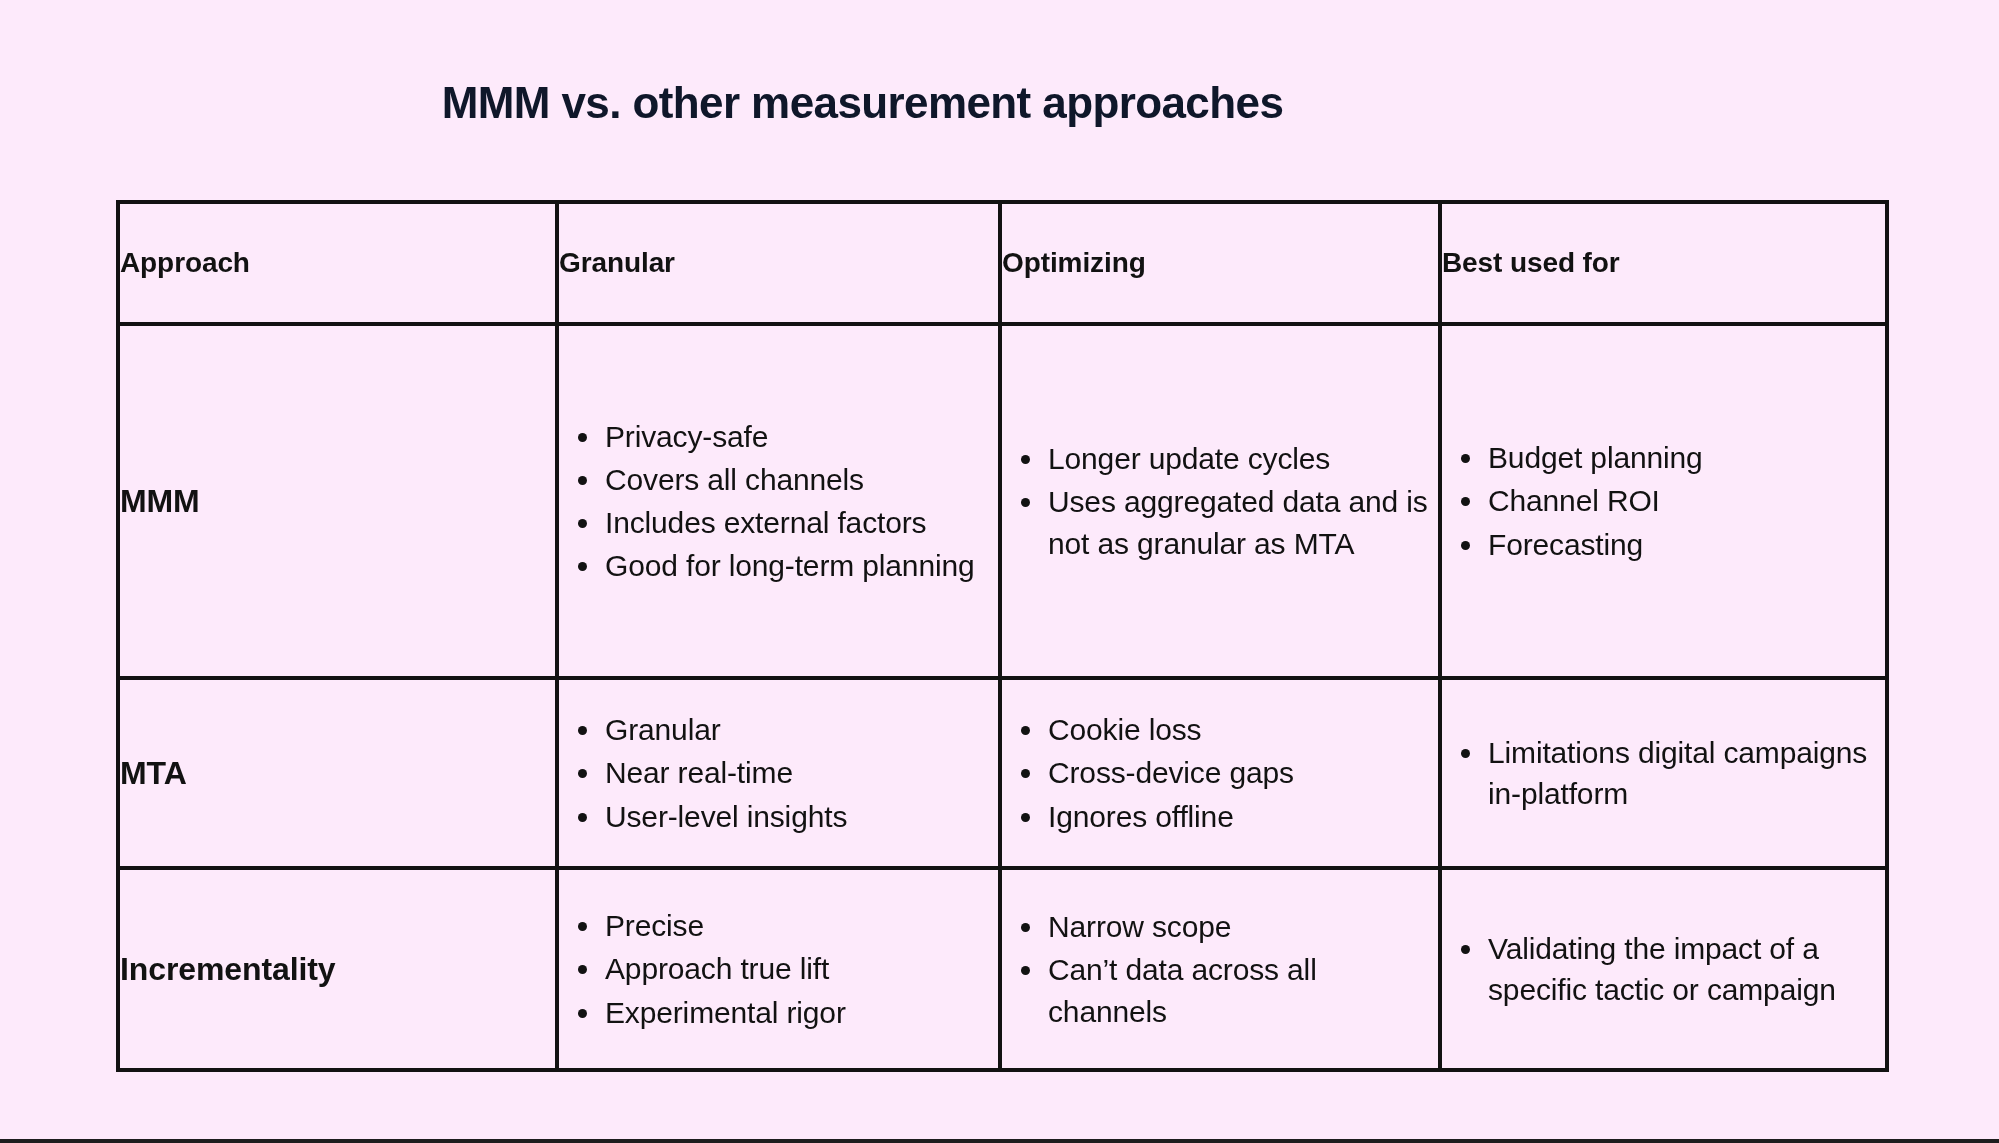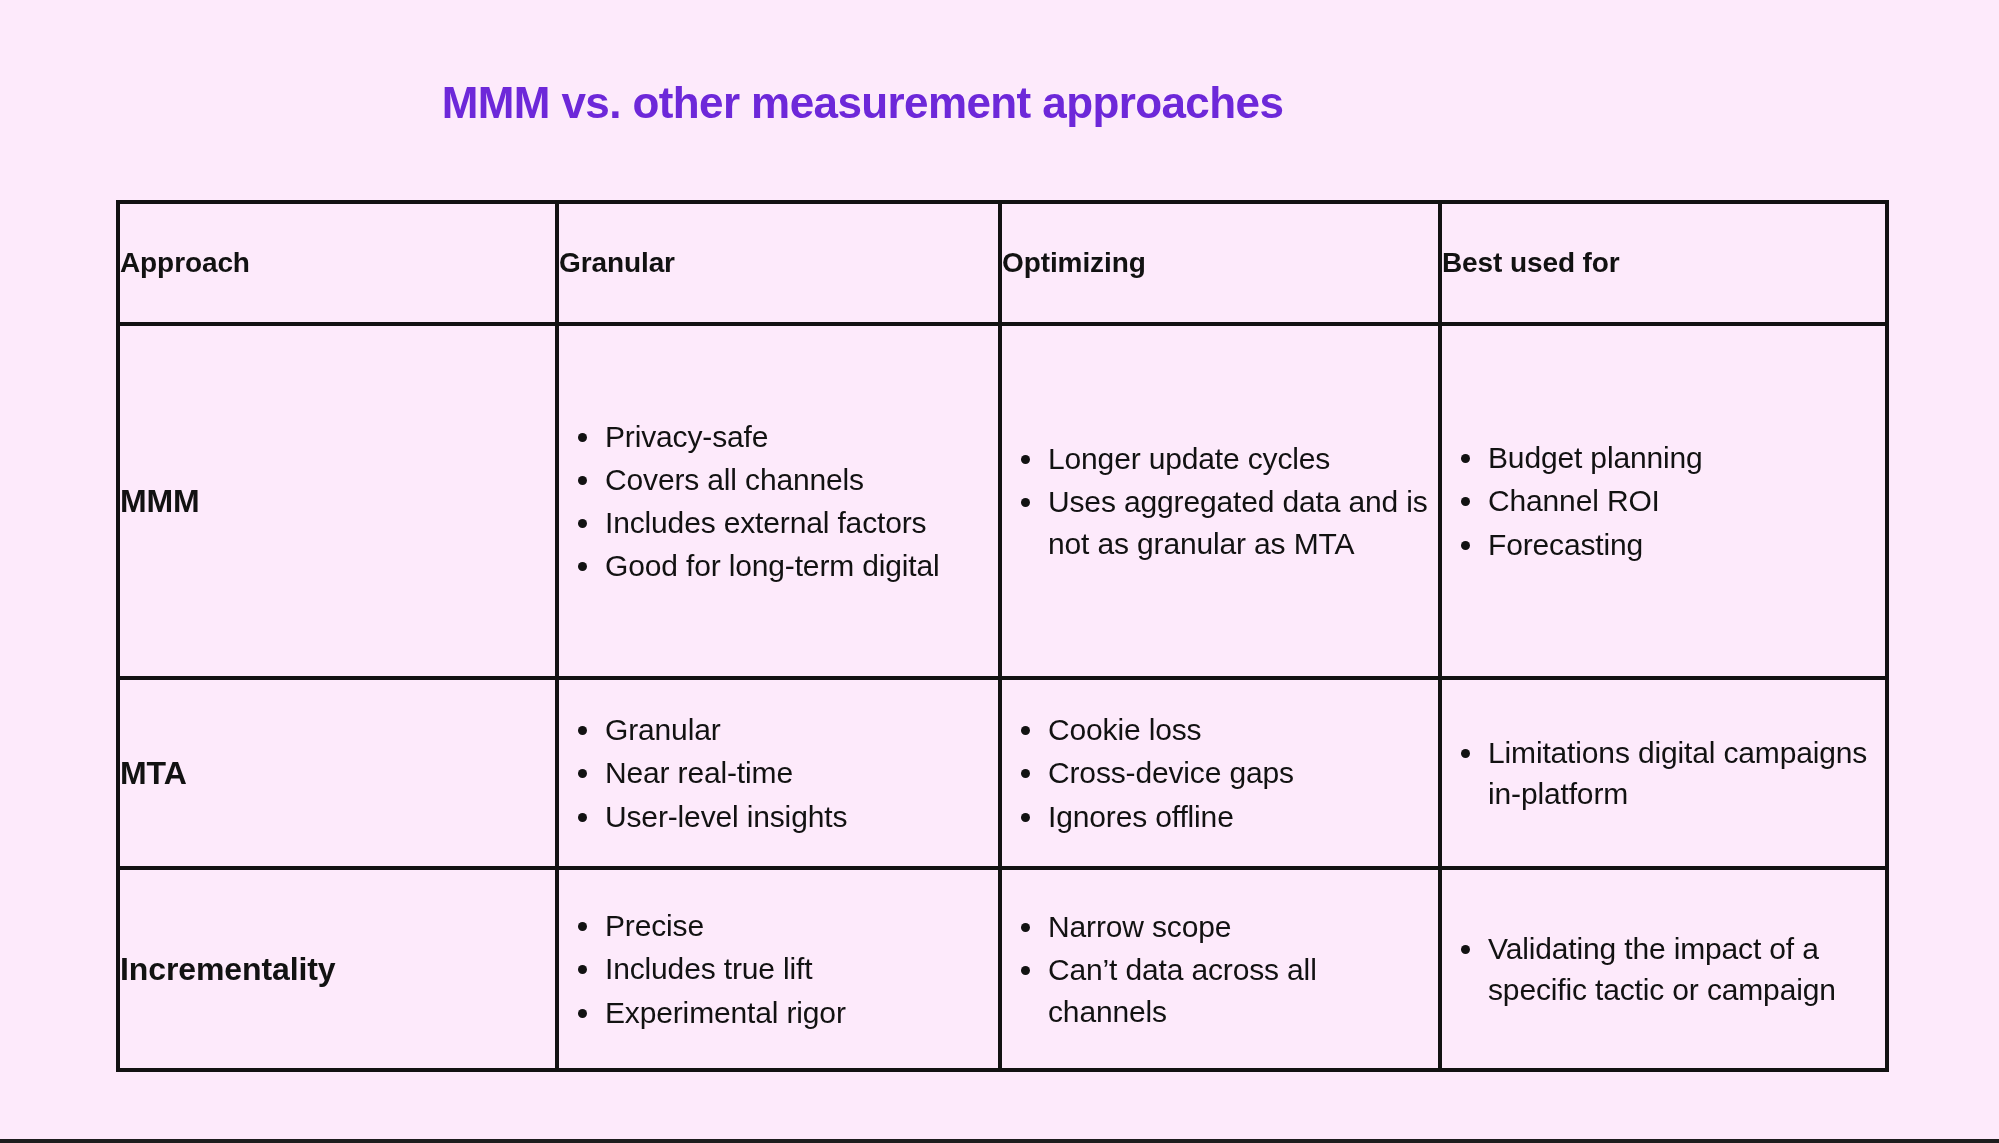--- a/index.html
+++ b/index.html
@@ -26,21 +26,21 @@
 
   .page-title {
     position: absolute;
     top: 78px;
     left: 0;
     width: 1725px;
     text-align: center;
     font-size: 44px;
     font-weight: 700;
     letter-spacing: -0.6px;
-    color: #6d28d9;
+    color: #0f172a;
     font-family: "Liberation Sans", sans-serif;
   }
 
   .table-wrap {
     position: absolute;
     left: 116px;
     top: 200px;
     width: 1769px;
   }
 
@@ -152,21 +152,21 @@
       </thead>
       <tbody>
 
         <tr class="row-mmm">
           <td class="approach-cell">MMM</td>
           <td class="list-cell">
             <ul class="bullets">
               <li>Privacy-safe</li>
               <li>Covers all channels</li>
               <li>Includes external factors</li>
-              <li>Good for long-term digital</li>
+              <li>Good for long-term planning</li>
             </ul>
           </td>
           <td class="list-cell">
             <ul class="bullets">
               <li>Longer update cycles</li>
               <li>Uses aggregated data and is not as granular as MTA</li>
             </ul>
           </td>
           <td class="list-cell">
             <ul class="bullets">
@@ -198,21 +198,21 @@
               <li>Limitations digital campaigns in-platform</li>
             </ul>
           </td>
         </tr>
 
         <tr class="row-incrementality">
           <td class="approach-cell">Incrementality</td>
           <td class="list-cell">
             <ul class="bullets">
               <li>Precise</li>
-              <li>Includes true lift</li>
+              <li>Approach true lift</li>
               <li>Experimental rigor</li>
             </ul>
           </td>
           <td class="list-cell">
             <ul class="bullets">
               <li>Narrow scope</li>
               <li>Can’t data across all channels</li>
             </ul>
           </td>
           <td class="list-cell">

